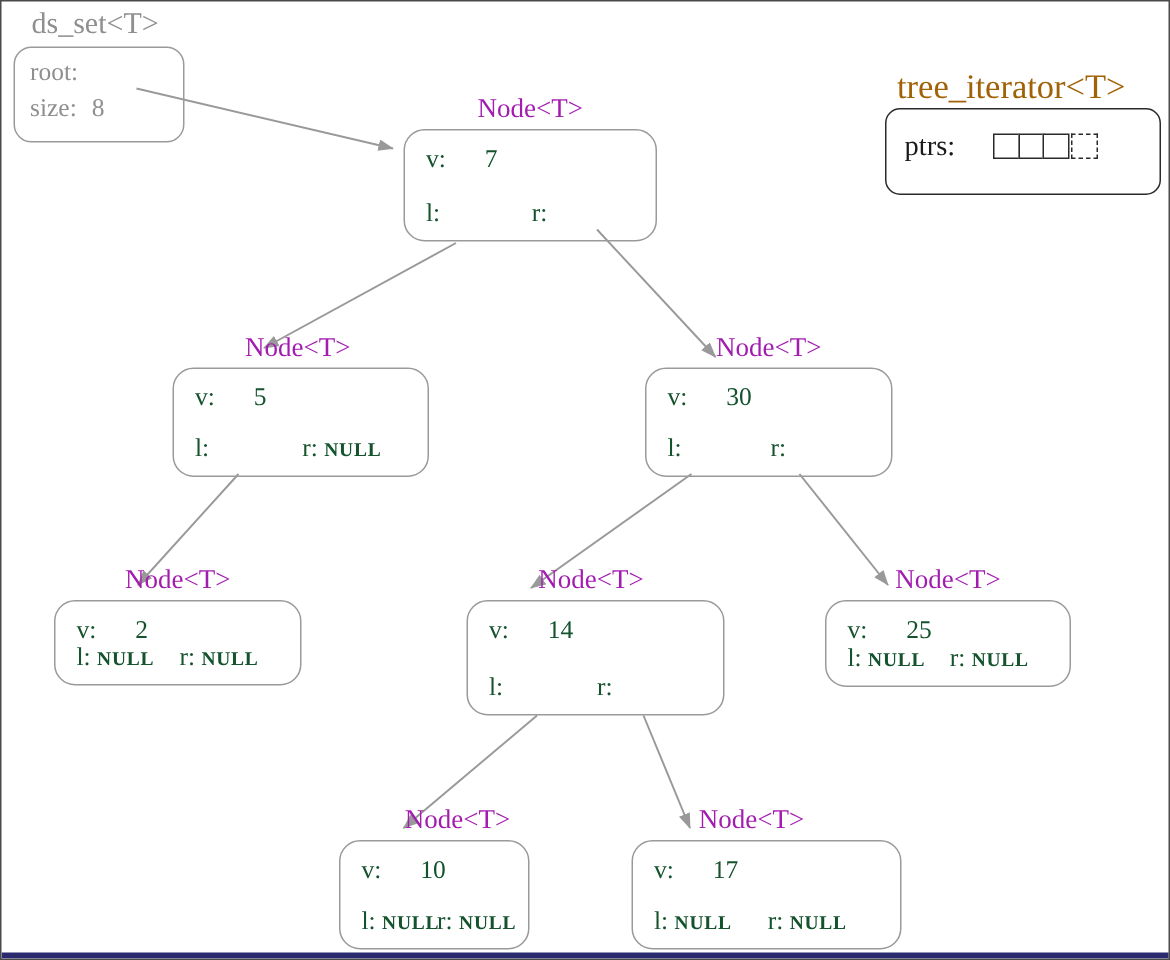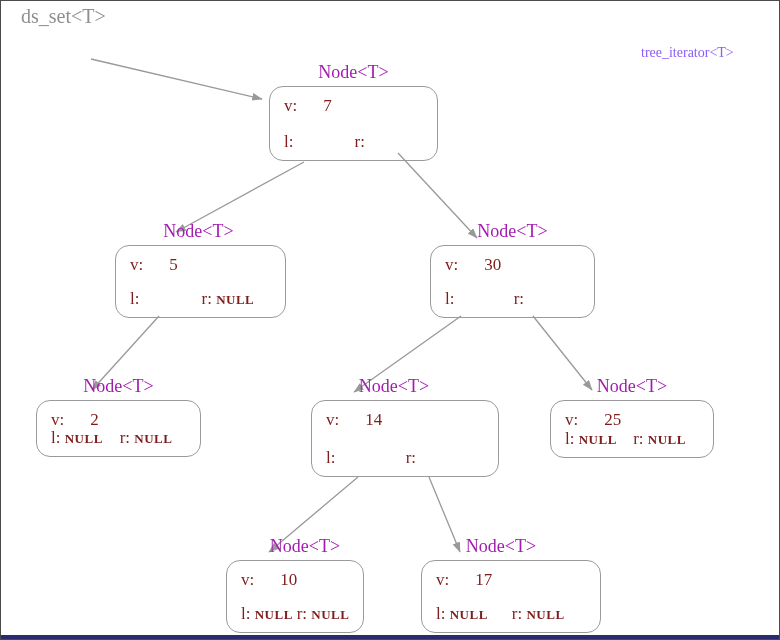--- a/index.html
+++ b/index.html
@@ -18,21 +18,21 @@
   .dsset-box{
     position:absolute;left:8px;top:30px;width:114px;height:64px;
     border:1.6px solid #9a9a9a;border-radius:12px;box-sizing:border-box;
     color:#8f8f8f;font-size:17px;
   }
   .dsset-row{position:absolute;left:10px;}
   .dsset-row.r1{top:6px;}
   .dsset-row.r2{top:30px;}
   .dsset-val{margin-left:10px;}
   
-  .iter-label{position:absolute;left:597px;top:44px;font-size:14px;color:#8b5cf6;margin-left:43px;}
+  .iter-label{position:absolute;left:597px;top:44px;font-size:23px;color:#a16207;}
   .iter-box{
     position:absolute;left:589px;top:71px;width:184px;height:58px;
     border:1.6px solid #2a2a2a;border-radius:10px;box-sizing:border-box;
     color:#1a1a1a;font-size:19px;
   }
   .iter-ptrs{position:absolute;left:12px;top:14px;}
   .iter-cells{position:absolute;left:71px;top:16px;white-space:nowrap;}
   .cell{
     display:inline-block;width:18px;height:17px;
     border:1.5px solid #2a2a2a;box-sizing:border-box;
@@ -40,21 +40,21 @@
   }
   .cell.dashed{border-style:dashed;margin-left:2px;margin-right:0;}
   
   .node{position:absolute;}
   .node-label{
     text-align:center;color:#a21caf;font-size:18px;
     margin-bottom:3px;white-space:nowrap;
   }
   .node-box{
     position:relative;border:1.6px solid #9a9a9a;border-radius:14px;
-    box-sizing:border-box;color:#7f1d1d;font-size:17px;background:transparent;
+    box-sizing:border-box;color:#14532d;font-size:17px;background:transparent;
   }
   .vrow{position:absolute;top:9px;left:14px;white-space:nowrap;}
   .vval{margin-left:26px;}
   .lrrow{position:absolute;bottom:8px;left:14px;right:6px;white-space:nowrap;}
   .rspan{position:absolute;left:48%;}
   .null{font-size:13px;letter-spacing:0.5px;font-weight:bold;}
   .bottom-edge{
     position:absolute;left:0;bottom:0;width:780px;height:4px;background:#2a2a6e;
   }
 </style>
@@ -73,22 +73,36 @@
     <line x1="303" y1="161" x2="175" y2="231" stroke="#999999" stroke-width="1.3" marker-end="url(#arrow)"></line>
     <line x1="397" y1="152" x2="476" y2="237" stroke="#999999" stroke-width="1.3" marker-end="url(#arrow)"></line>
     <line x1="158" y1="315" x2="91" y2="389" stroke="#999999" stroke-width="1.3" marker-end="url(#arrow)"></line>
     <line x1="460" y1="315" x2="353" y2="391" stroke="#999999" stroke-width="1.3" marker-end="url(#arrow)"></line>
     <line x1="532" y1="315" x2="591" y2="389" stroke="#999999" stroke-width="1.3" marker-end="url(#arrow)"></line>
     <line x1="357" y1="476" x2="268" y2="551" stroke="#999999" stroke-width="1.3" marker-end="url(#arrow)"></line>
     <line x1="428" y1="476" x2="459" y2="551" stroke="#999999" stroke-width="1.3" marker-end="url(#arrow)"></line>
   </svg>
 
   <div class="title-label" style="left:20px;top:4px;">ds_set&lt;T&gt;</div>
+  <div class="dsset-box">
+    <div class="dsset-row r1">
+      <span>root:</span>
+    </div>
+    <div class="dsset-row r2">
+      <span>size:</span><span class="dsset-val">8</span>
+    </div>
+  </div>
 
   <div class="iter-label">tree_iterator&lt;T&gt;</div>
+  <div class="iter-box">
+    <div class="iter-ptrs">ptrs:</div>
+    <div class="iter-cells">
+      <span class="cell"></span><span class="cell"></span><span class="cell"></span><span class="cell dashed"></span>
+    </div>
+  </div>
 
   <div class="node" style="left:268px;top:61px;width:169px;">
     <div class="node-label">Node&lt;T&gt;</div>
     <div class="node-box" style="width:169px;height:75px;">
       <div class="vrow"><span>v:</span><span class="vval">7</span></div>
       <div class="lrrow">
         <span>l:</span> <span class="null"></span>
         <span class="rspan"><span>r:</span> <span class="null"></span></span>
       </div>
     </div>
@@ -122,21 +136,21 @@
       <div class="vrow"><span>v:</span><span class="vval">2</span></div>
       <div class="lrrow">
         <span>l:</span> <span class="null">NULL</span>
         <span class="rspan"><span>r:</span> <span class="null">NULL</span></span>
       </div>
     </div>
   </div>
 
   <div class="node" style="left:310px;top:375px;width:166px;">
     <div class="node-label">Node&lt;T&gt;</div>
-    <div class="node-box" style="width:188px;height:77px;">
+    <div class="node-box" style="width:172px;height:77px;">
       <div class="vrow"><span>v:</span><span class="vval">14</span></div>
       <div class="lrrow">
         <span>l:</span> <span class="null"></span>
         <span class="rspan"><span>r:</span> <span class="null"></span></span>
       </div>
     </div>
   </div>
 
   <div class="node" style="left:549px;top:375px;width:164px;">
     <div class="node-label">Node&lt;T&gt;</div>
@@ -144,21 +158,21 @@
       <div class="vrow"><span>v:</span><span class="vval">25</span></div>
       <div class="lrrow">
         <span>l:</span> <span class="null">NULL</span>
         <span class="rspan"><span>r:</span> <span class="null">NULL</span></span>
       </div>
     </div>
   </div>
 
   <div class="node" style="left:225px;top:535px;width:158px;">
     <div class="node-label">Node&lt;T&gt;</div>
-    <div class="node-box" style="width:138px;height:73px;">
+    <div class="node-box" style="width:127px;height:73px;">
       <div class="vrow"><span>v:</span><span class="vval">10</span></div>
       <div class="lrrow">
         <span>l:</span> <span class="null">NULL</span>
         <span class="rspan"><span>r:</span> <span class="null">NULL</span></span>
       </div>
     </div>
   </div>
 
   <div class="node" style="left:420px;top:535px;width:160px;">
     <div class="node-label">Node&lt;T&gt;</div>

